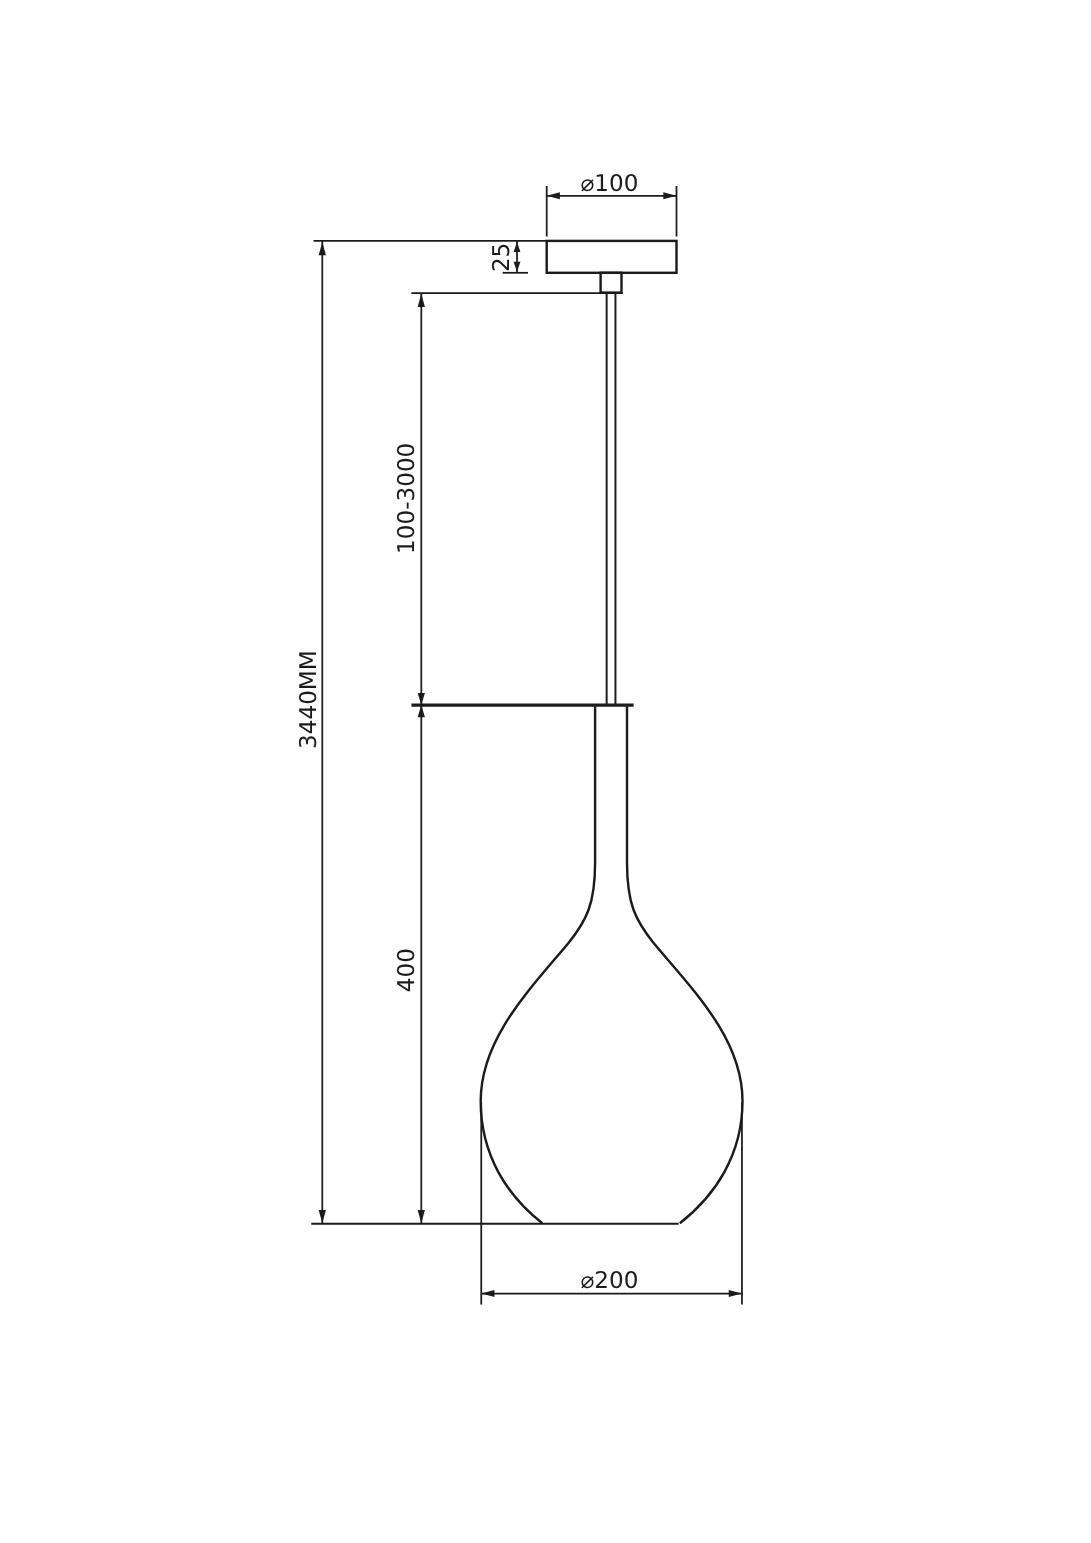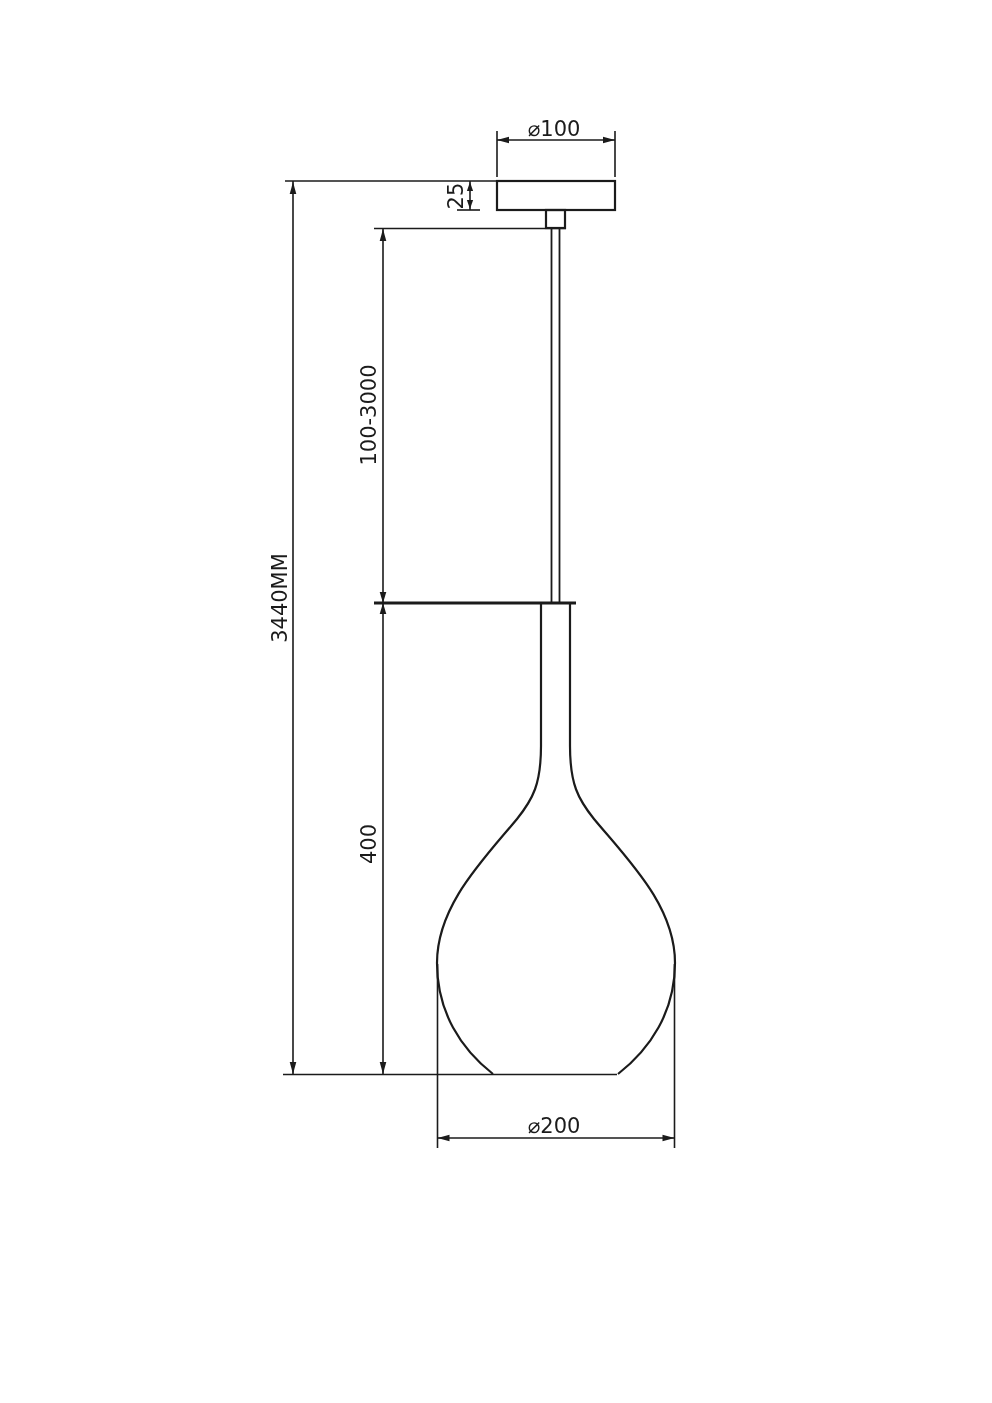--- a/index.html
+++ b/index.html
@@ -7,20 +7,21 @@
     padding: 0;
     background: #ffffff;
   }
   .canvas {
     position: relative;
     width: 992px;
     height: 1297px;
     background: #ffffff;
     overflow: hidden;
     font-family: "DejaVu Sans", "Liberation Sans", sans-serif;
+    margin-top: 38px;
   }
   svg.drawing {
     position: absolute;
     left: 0;
     top: 0;
     width: 992px;
     height: 1403px;
   }
   .obj-line {
     stroke: #1b1b1b;

